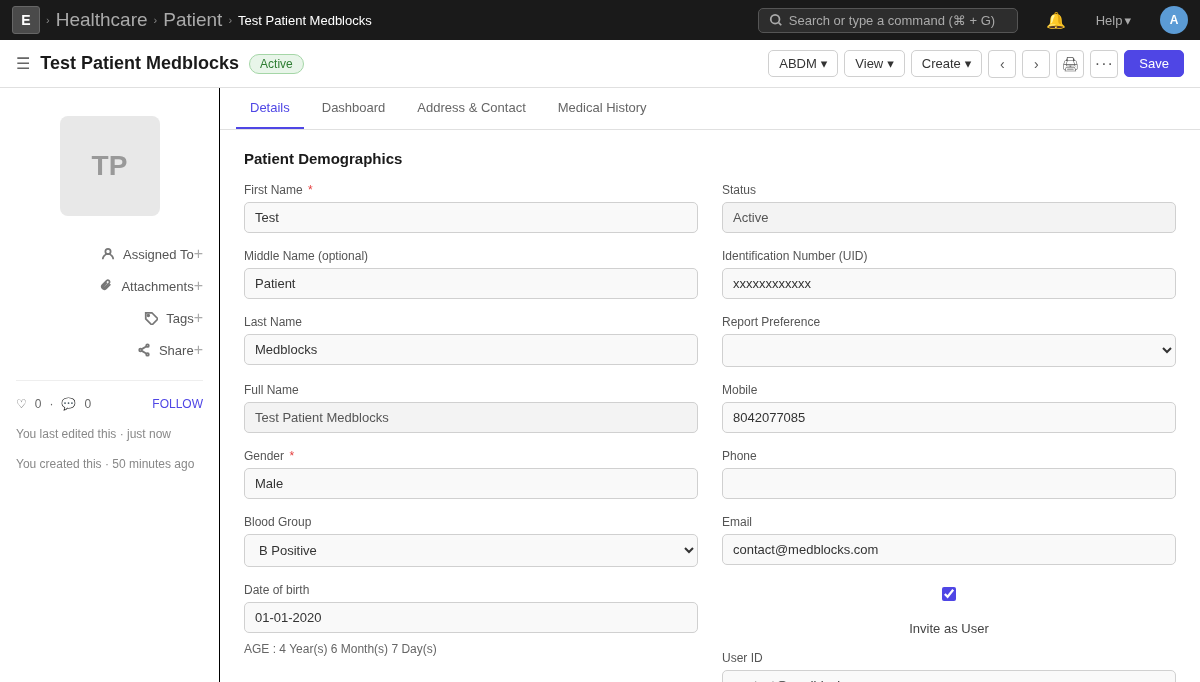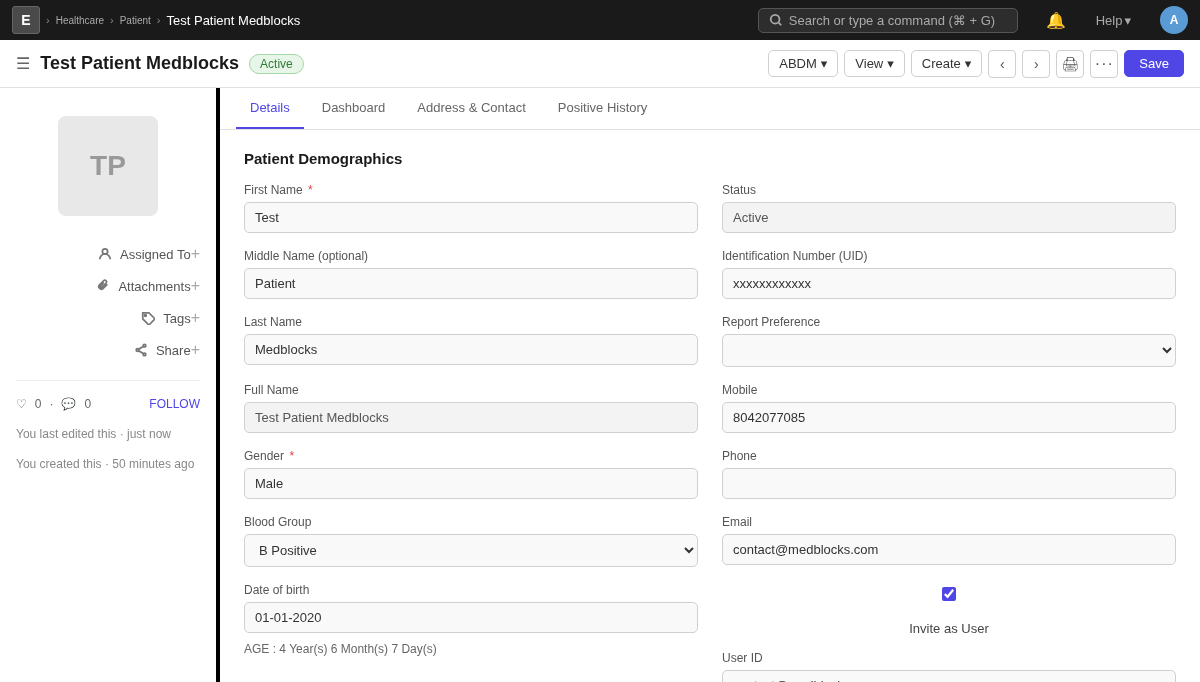--- a/index.html
+++ b/index.html
@@ -9,21 +9,21 @@
     .topnav {
       display: flex; align-items: center; justify-content: space-between;
       background: #1a1a1a; color: #fff; padding: 0 12px; height: 40px;
     }
     .topnav-left { display: flex; align-items: center; gap: 6px; }
     .topnav-logo {
       background: #4a4a4a; border: 1px solid #666; width: 28px; height: 28px;
       display: flex; align-items: center; justify-content: center; font-weight: bold; font-size: 14px; color: #fff; border-radius: 3px;
     }
     .breadcrumb-sep { color: #888; font-size: 11px; }
-    .breadcrumb-item { color: #aaa; font-size: 10px; cursor: pointer; }
+    .breadcrumb-item { color: #aaa; font-size: 19px; cursor: pointer; }
     .breadcrumb-current { color: #fff; font-size: 13px; }
     .topnav-right { display: flex; align-items: center; gap: 29px; }
     .search-bar {
       display: flex; align-items: center; background: #2d2d2d; border: 1px solid #555;
       border-radius: 5px; padding: 4px 10px; width: 260px; gap: 6px; color: #aaa; font-size: 13px; cursor: pointer;
     }
     .search-icon-svg { width: 14px; height: 14px; fill: none; stroke: #aaa; stroke-width: 2; }
     .help-btn { color: #aaa; font-size: 13px; cursor: pointer; display: flex; align-items: center; gap: 2px; }
     .avatar { width: 28px; height: 28px; background: #5b9bd5; border-radius: 50%; display: flex; align-items: center; justify-content: center; color: #fff; font-size: 12px; font-weight: bold; cursor: pointer; }
 
@@ -49,21 +49,21 @@
       background: #4f46e5; color: #fff; border: 1px solid #4f46e5;
       border-radius: 5px; padding: 5px 14px; font-size: 13px; cursor: pointer; font-weight: 500;
     }
     .nav-arrow { width: 28px; height: 28px; border: 1px solid #d0d0d0; border-radius: 4px; background: #fff; display: flex; align-items: center; justify-content: center; cursor: pointer; color: #555; font-size: 14px; }
     .more-btn { width: 28px; height: 28px; border: 1px solid #d0d0d0; border-radius: 4px; background: #fff; display: flex; align-items: center; justify-content: center; cursor: pointer; color: #555; font-size: 16px; letter-spacing: 1px; }
 
     
     .main-layout { display: flex; height: calc(100vh - 88px); overflow: hidden; }
 
     
-    .sidebar { width: 220px; min-width: 220px; background: #fff; border-right: 4px solid #000000; display: flex; flex-direction: column; padding: 16px 0; overflow-y: auto; }
+    .sidebar { width: 220px; min-width: 220px; background: #fff; border-right: 1px solid #000000; display: flex; flex-direction: column; padding: 16px 0; overflow-y: auto; }
     .avatar-section { display: flex; flex-direction: column; align-items: center; padding: 12px 16px 16px; }
     .patient-avatar { width: 100px; height: 100px; background: #e8e8e8; border-radius: 8px; display: flex; align-items: center; justify-content: center; font-size: 28px; font-weight: 600; color: #999; }
     .sidebar-section { padding: 6px 16px; }
     .sidebar-item { display: flex; align-items: center; justify-content: flex-end; padding: 7px 0; cursor: pointer; }
     .sidebar-item-left { display: flex; align-items: center; gap: 8px; color: #555; font-size: 13px; }
     .sidebar-item-left svg { width: 14px; height: 14px; fill: none; stroke: #777; stroke-width: 2; }
     .sidebar-add { color: #aaa; font-size: 16px; cursor: pointer; }
     .sidebar-divider { border: none; border-top: 1px solid #eee; margin: 8px 16px; }
     .engagement { display: flex; align-items: center; gap: 8px; padding: 8px 16px; color: #666; font-size: 12px; }
     .follow-btn { color: #4f46e5; font-weight: 500; cursor: pointer; font-size: 12px; margin-left: auto; }
@@ -226,21 +226,21 @@
     <div class="activity-text">You last edited this · just now</div>
     <div class="activity-text">You created this · 50 minutes ago</div>
   </aside>
 
   <main class="content-area">
 
     <div class="tabs">
       <div class="tab active">Details</div>
       <div class="tab">Dashboard</div>
       <div class="tab">Address &amp; Contact</div>
-      <div class="tab">Positive History</div>
+      <div class="tab">Medical History</div>
     </div>
 
     <div class="form-container">
       <div class="section-title">Patient Demographics</div>
 
       <div class="form-grid">
 
         <div class="form-group">
           <label class="form-label">
             <span>First Name</span>

